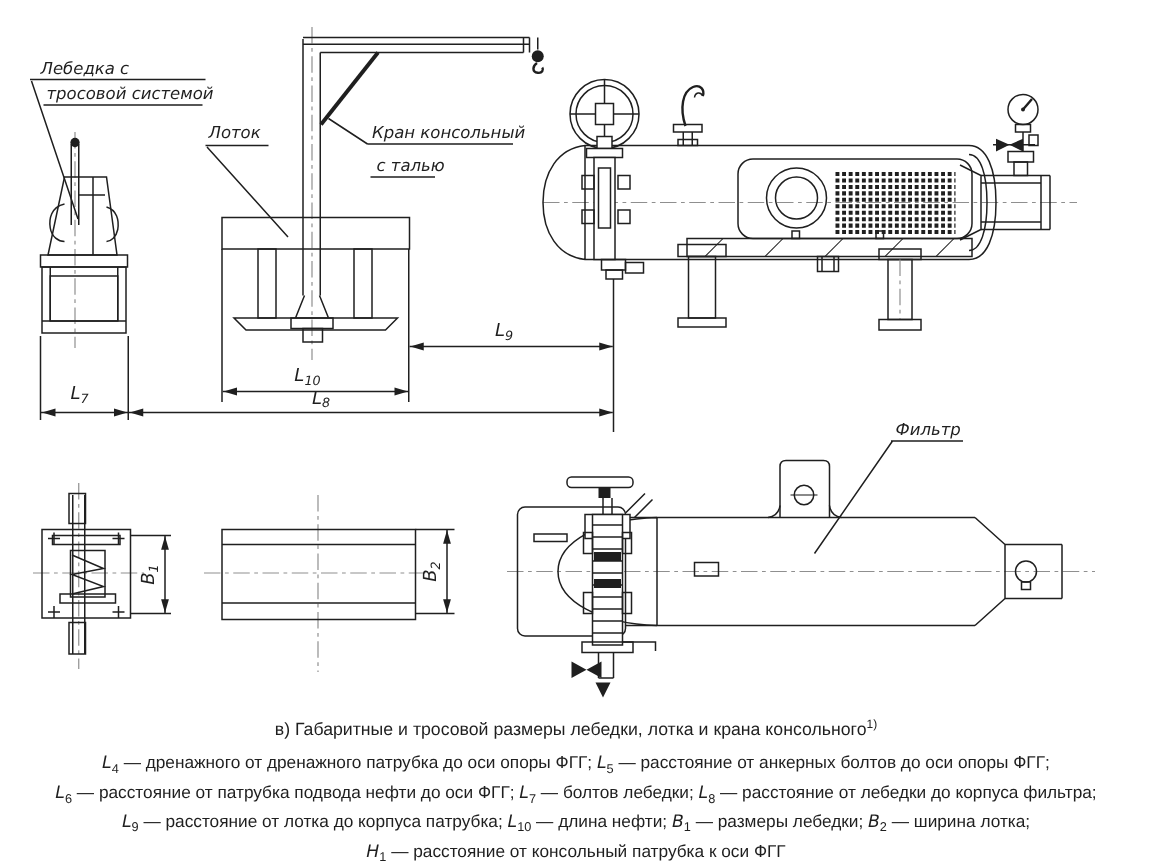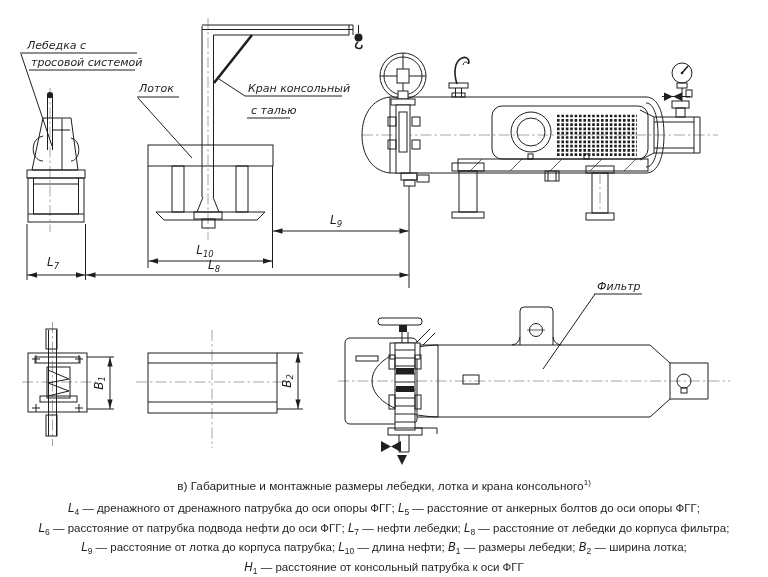--- a/index.html
+++ b/index.html
@@ -233,22 +233,22 @@
     <text class="lbl" x="248" y="92">Кран консольный</text>
     <text class="lbl" x="251" y="114">с талью</text>
     <path class="ln" d="M245,96 H342 M247,118 H290 M245,96 L219,79"></path>
 
     <text class="lbl" x="597" y="290">Фильтр</text>
     <path class="ln" d="M594,294 H642 M595,294 L543,369"></path>
   </g>
 </svg>
 
 <div class="caption">
-  <div class="caption-title"><span>в) Габаритные и монтажные размеры лебедки, лотка и крана консольного</span><sup>1)</sup></div>
+  <div class="caption-title"><span>в) Габаритные и тросовой размеры лебедки, лотка и крана консольного</span><sup>1)</sup></div>
   <div class="legend">
         <div class="legend-line"><i>L</i><sub>4</sub><span> — дренажного от дренажного патрубка до оси опоры ФГГ; </span><i>L</i><sub>5</sub><span> — расстояние от анкерных болтов до оси опоры ФГГ;</span></div>
-        <div class="legend-line"><i>L</i><sub>6</sub><span> — расстояние от патрубка подвода нефти до оси ФГГ;  </span><i>L</i><sub>7</sub><span> — нефти лебедки; </span><i>L</i><sub>8</sub><span> — расстояние от лебедки до корпуса фильтра;</span></div>
+        <div class="legend-line"><i>L</i><sub>6</sub><span> — расстояние от патрубка подвода нефти до оси ФГГ;  </span><i>L</i><sub>7</sub><span> — болтов лебедки; </span><i>L</i><sub>8</sub><span> — расстояние от лебедки до корпуса фильтра;</span></div>
         <div class="legend-line"><i>L</i><sub>9</sub><span> — расстояние от лотка до корпуса патрубка; </span><i>L</i><sub>10</sub><span> — длина нефти; </span><i>B</i><sub>1</sub><span> — размеры лебедки; </span><i>B</i><sub>2</sub><span> — ширина лотка;</span></div>
         <div class="legend-line"><i>H</i><sub>1</sub><span> — расстояние от консольный патрубка к оси ФГГ</span></div>
       </div>
 </div>
 
 </div>
 
 </body></html>

